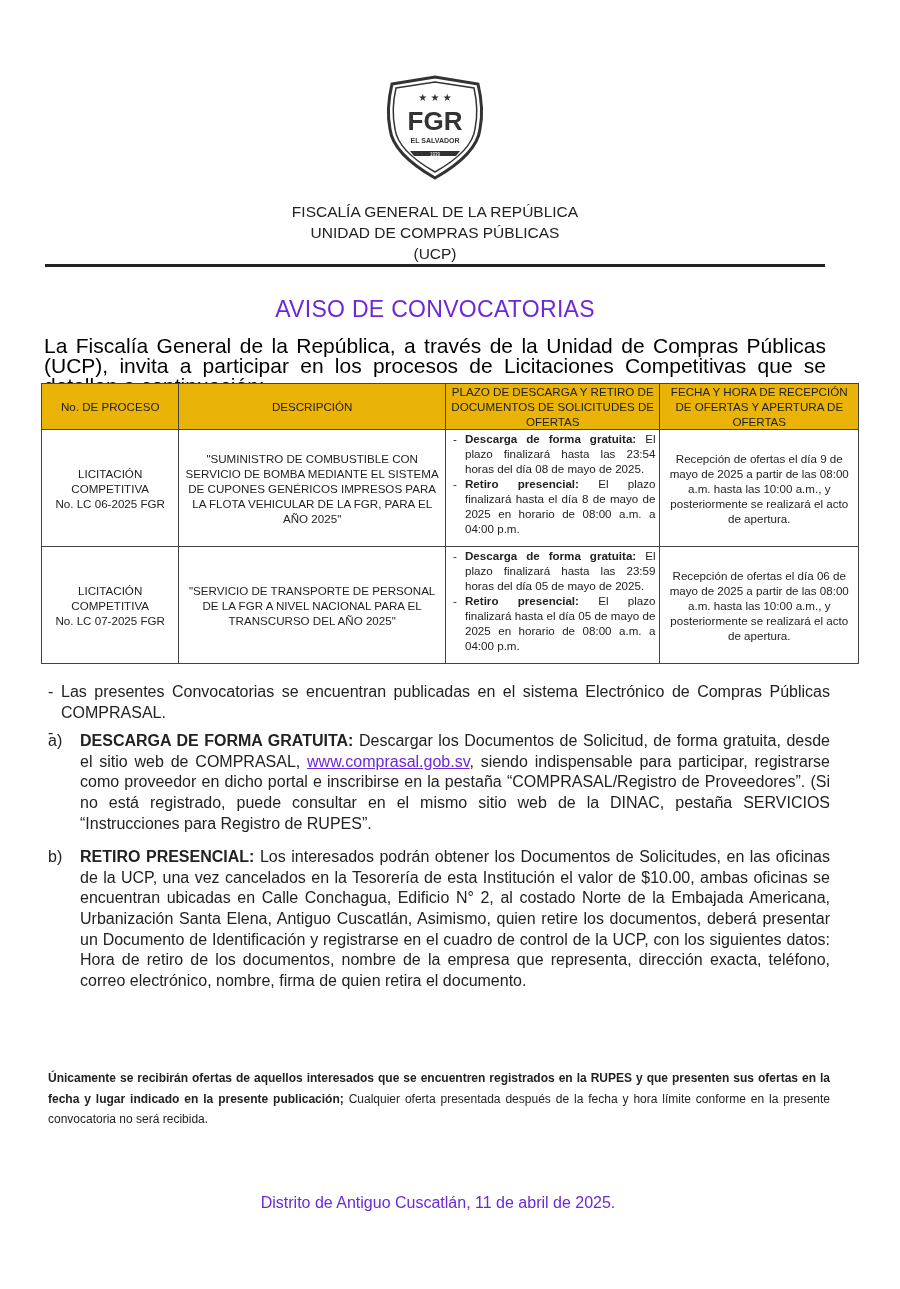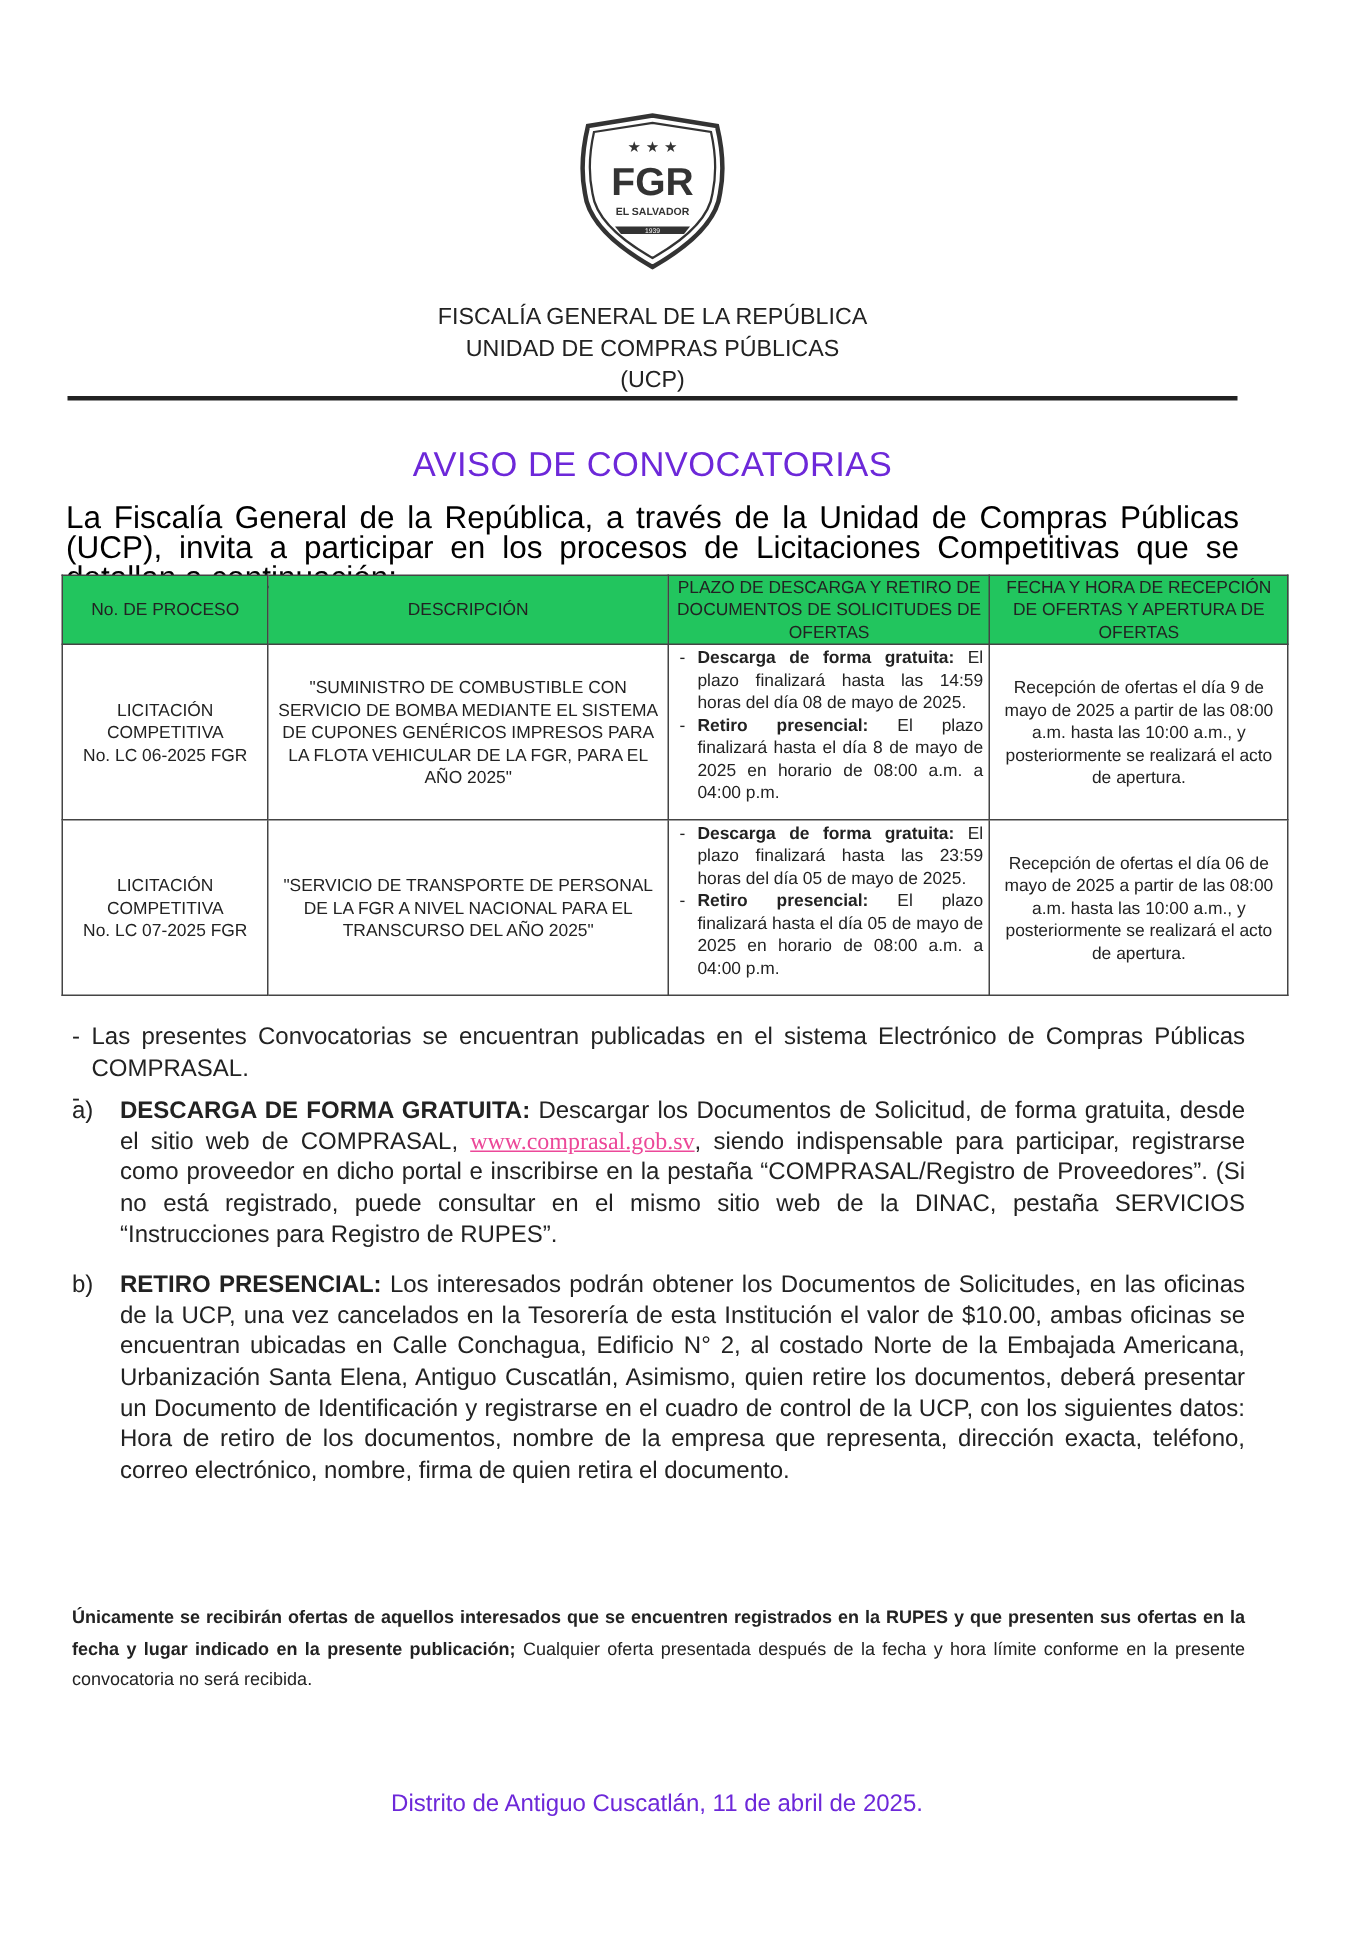--- a/index.html
+++ b/index.html
@@ -6,34 +6,34 @@
   body { width: 900px; height: 1289px; position: relative; font-family: "Liberation Sans", sans-serif; color: #222; overflow: hidden; }
   .logo { position: absolute; left: 382px; top: 74px; width: 106px; height: 108px; }
   .org { position: absolute; left: 0; width: 870px; text-align: center; font-size: 15.5px; line-height: 20px; color: #222; }
   .org1 { top: 202px; }
   .org2 { top: 223px; }
   .org3 { top: 244px; }
   .rule { position: absolute; left: 45px; width: 780px; top: 264px; height: 3px; background: #222; }
   .title { position: absolute; top: 296px; left: 0; width: 870px; text-align: center; font-size: 23px; letter-spacing: 0.3px; color: #6d28d9; }
   .intro { position: absolute; left: 44px; width: 782px; top: 336px; font-size: 21px; line-height: 20px; text-align: justify; text-align-last: left; color: #000000; }
   table.proc { position: absolute; left: 41px; top: 383px; width: 818px; border-collapse: collapse; font-size: 11.6px; color: #222; }
-  table.proc th { background: #22c55e; font-weight: normal; border: 1.5px solid #444; line-height: 15px; padding: 0 3px; height: 44px; }
+  table.proc th { background: #eab308; font-weight: normal; border: 1.5px solid #444; line-height: 15px; padding: 0 3px; height: 44px; }
   table.proc td { border: 1.5px solid #444; line-height: 15px; vertical-align: middle; text-align: center; padding: 2px 5px; }
   table.proc td.plazo { text-align: justify; vertical-align: top; padding: 1px 4px 0 4px; }
   .col1 { width: 137px; } .col2 { width: 266px; } .col3 { width: 214px; } .col4 { width: 198px; }
   .pitem { position: relative; padding-left: 15px; }
   .pitem .dash { position: absolute; left: 3px; top: 0; }
   .b { font-weight: bold; }
   .notes { position: absolute; left: 48px; width: 782px; top: 682px; font-size: 16px; line-height: 20.6px; color: #222; }
   .bullet { position: relative; padding-left: 13px; text-align: justify; text-align-last: left; }
   .bullet .mark { position: absolute; left: 0; top: 0; }
   .lettered { position: relative; padding-left: 32px; text-align: justify; text-align-last: left; margin-top: 8px; }
   .lettered .mark { position: absolute; left: 0; top: 0; }
   .lettered.b2 { margin-top: 13px; }
-  .link { color: #ec4899; text-decoration: underline; font-family: Liberation Serif, serif; }
+  .link { color: #6d28d9; text-decoration: underline; }
   .final { position: absolute; left: 48px; width: 782px; top: 1068px; font-size: 12px; line-height: 20.6px; text-align: justify; text-align-last: left; color: #222; }
   .sign { position: absolute; top: 1194px; left: 0; width: 876px; text-align: center; font-size: 16px; color: #6d28d9; }
 </style>
 </head>
 <body>
 
 <svg class="logo" viewBox="0 0 106 108">
   <path d="M10 10 L53 3 L96 10 Q102 35 98 55 Q95 80 53 104 Q11 80 8 55 Q4 35 10 10 Z" fill="#fff" stroke="#333" stroke-width="3"></path>
   <path d="M14 14 L53 8 L92 14 Q97 36 93 55 Q90 77 53 98 Q16 77 13 55 Q9 36 14 14 Z" fill="none" stroke="#333" stroke-width="1.5"></path>
   <text x="53" y="27" text-anchor="middle" font-size="10" fill="#333" font-family="DejaVu Sans, sans-serif">★ ★ ★</text>
@@ -67,21 +67,21 @@
     </tr>
   </thead>
   <tbody>
     <tr style="height:117px;">
       <td>
         <div>LICITACIÓN COMPETITIVA</div>
         <div>No. LC 06-2025 FGR</div>
       </td>
       <td>"SUMINISTRO DE COMBUSTIBLE CON SERVICIO DE BOMBA MEDIANTE EL SISTEMA DE CUPONES GENÉRICOS IMPRESOS PARA LA FLOTA VEHICULAR DE LA FGR, PARA EL AÑO 2025"</td>
       <td class="plazo">
-        <div class="pitem"><span class="dash">-</span><span class="b">Descarga de forma gratuita:</span><span> El plazo finalizará hasta las 14:59 horas del día 08 de mayo de 2025.</span></div>
+        <div class="pitem"><span class="dash">-</span><span class="b">Descarga de forma gratuita:</span><span> El plazo finalizará hasta las 23:54 horas del día 08 de mayo de 2025.</span></div>
         <div class="pitem"><span class="dash">-</span><span class="b">Retiro presencial:</span><span> El plazo finalizará hasta el día 8 de mayo de 2025 en horario de 08:00 a.m. a 04:00 p.m.</span></div>
       </td>
       <td>Recepción de ofertas el día 9 de mayo de 2025 a partir de las 08:00 a.m. hasta las 10:00 a.m., y posteriormente se realizará el acto de apertura.</td>
     </tr>
     <tr style="height:117px;">
       <td>
         <div>LICITACIÓN COMPETITIVA</div>
         <div>No. LC 07-2025 FGR</div>
       </td>
       <td>"SERVICIO DE TRANSPORTE DE PERSONAL DE LA FGR A NIVEL NACIONAL PARA EL TRANSCURSO DEL AÑO 2025"</td>

